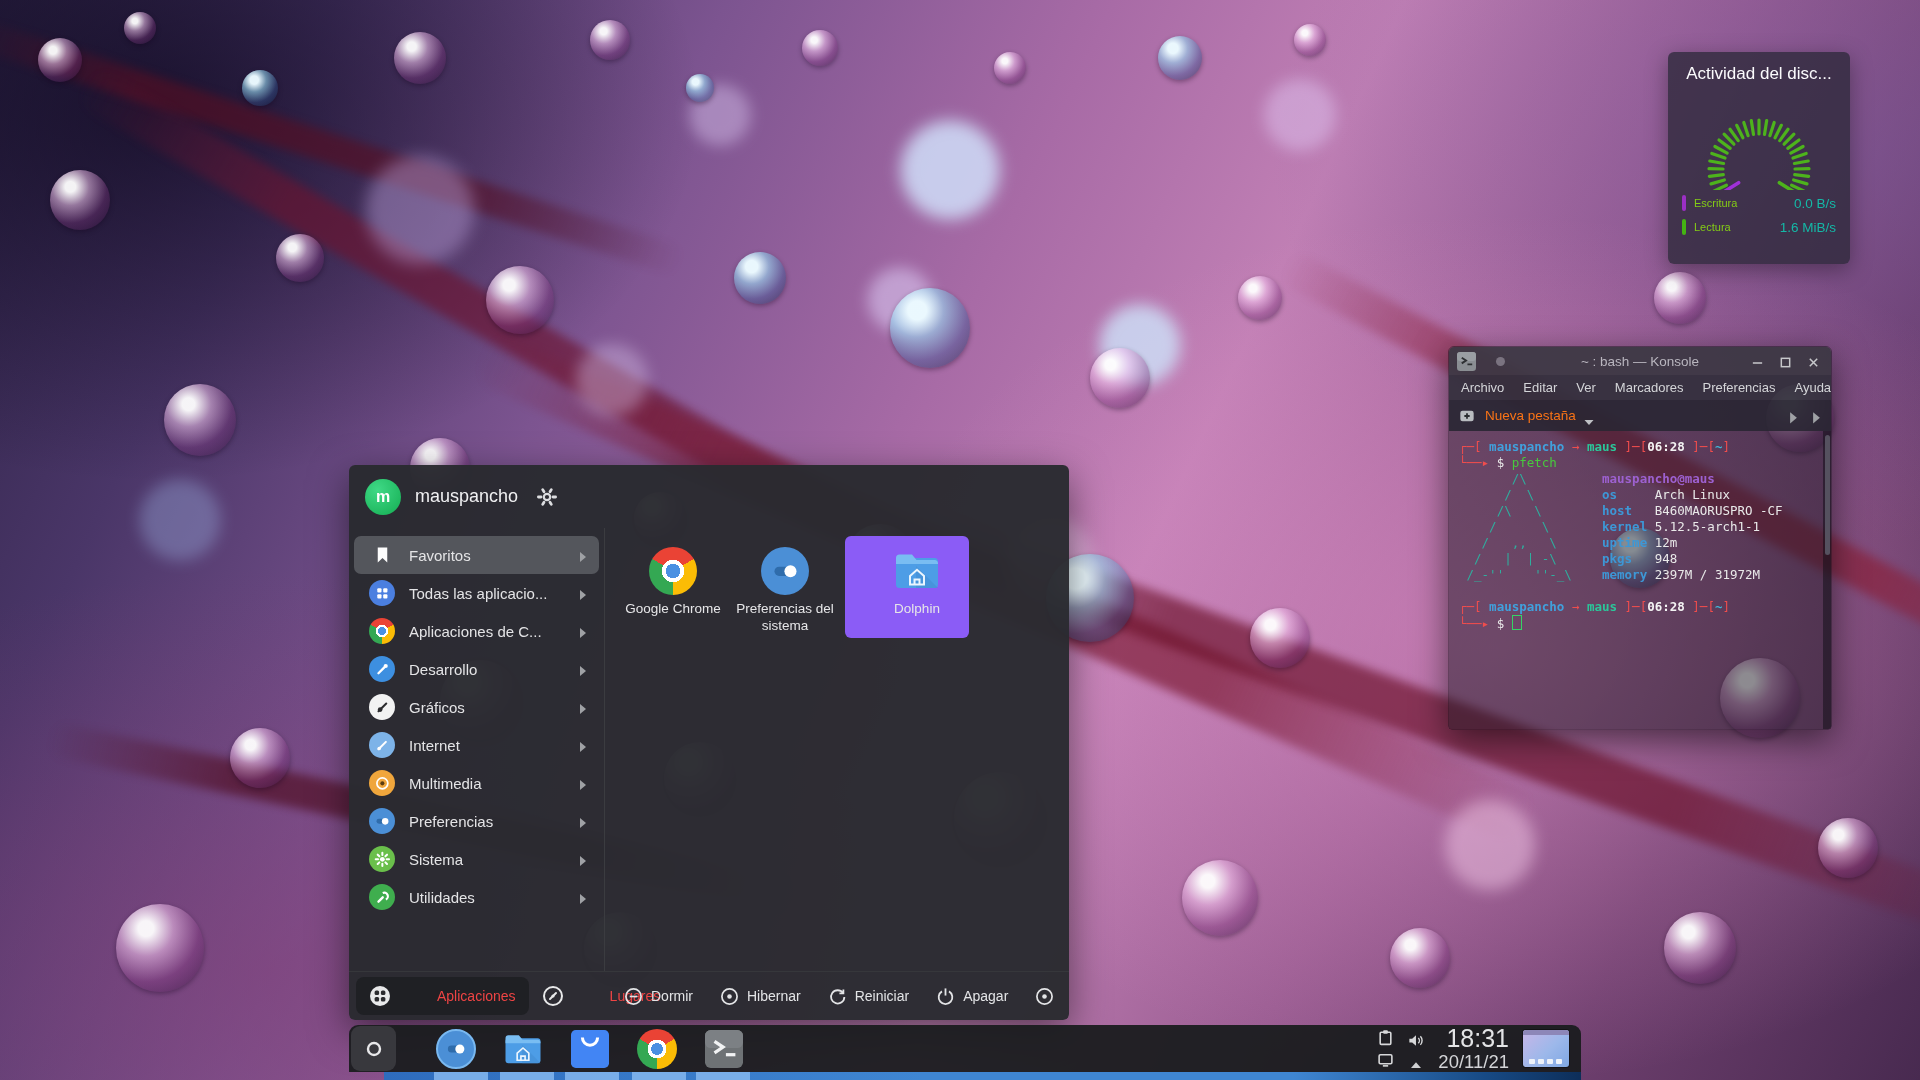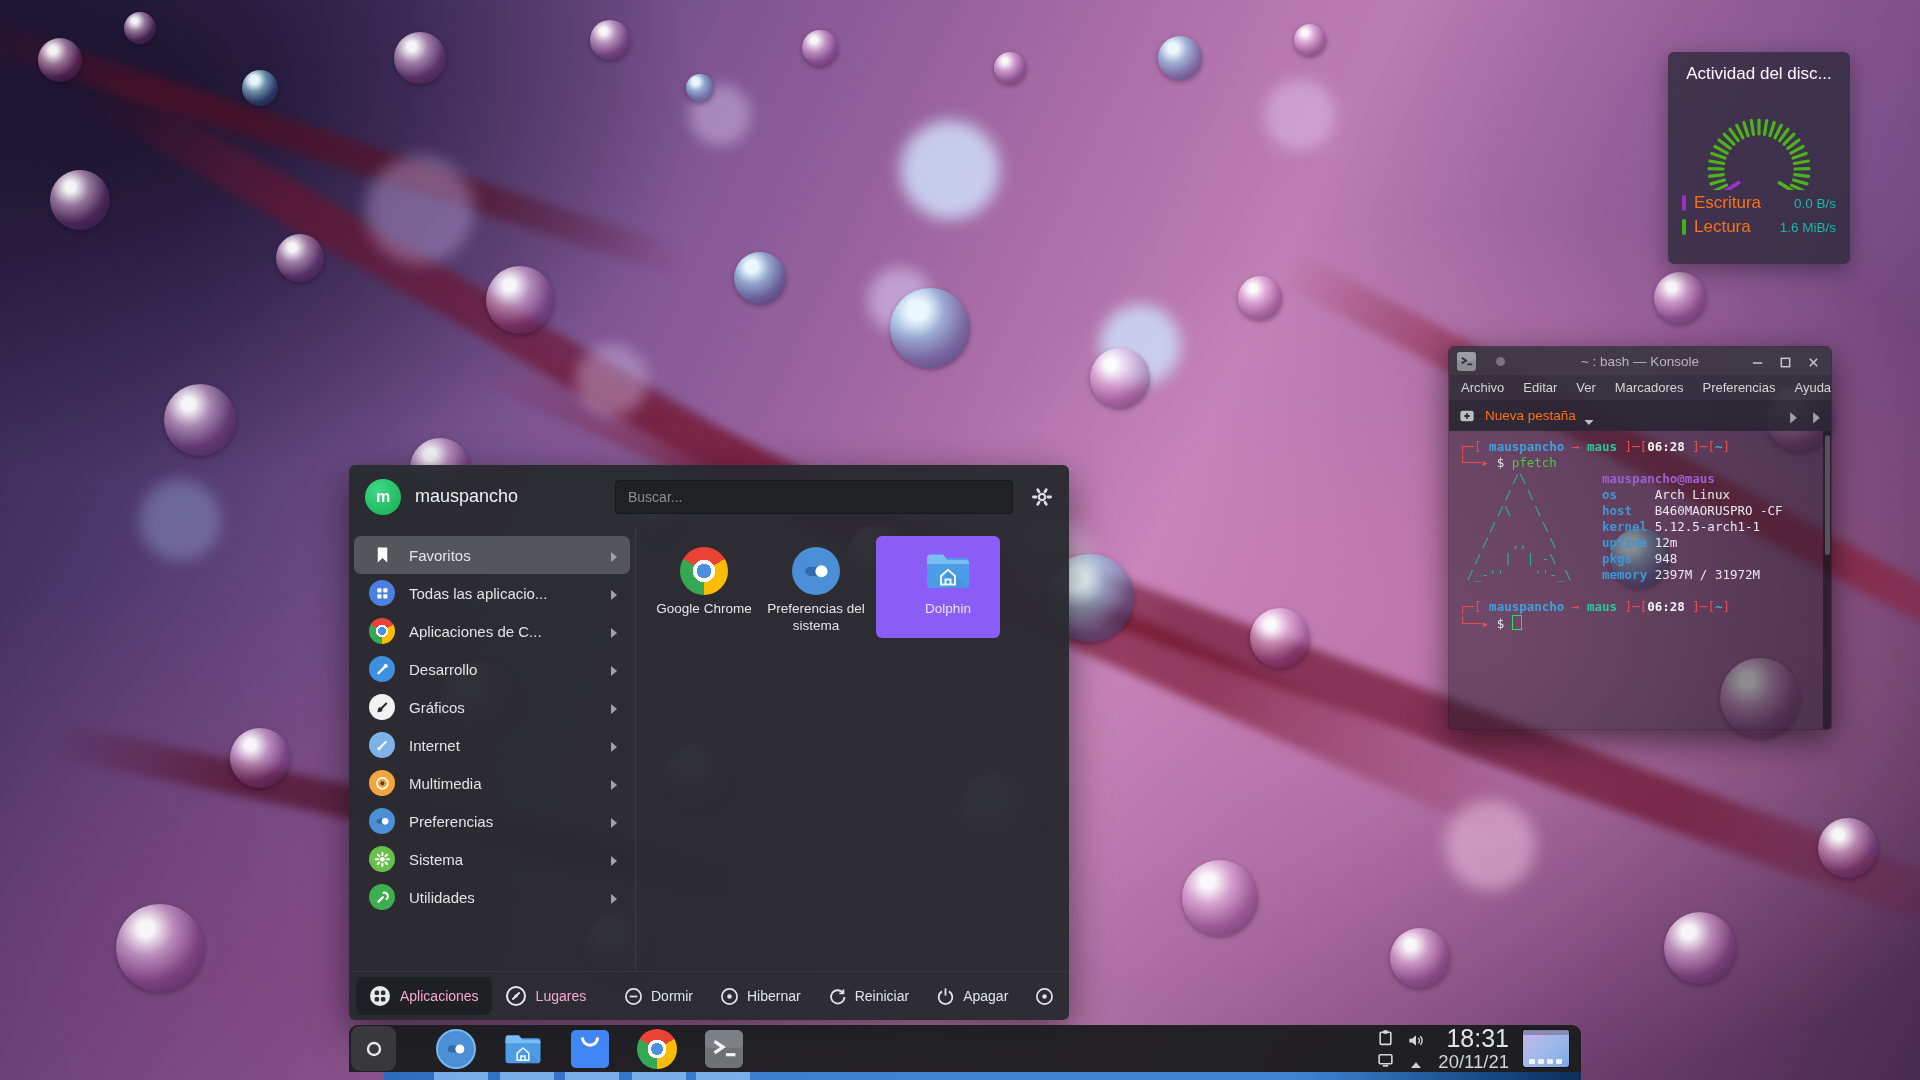--- a/index.html
+++ b/index.html
@@ -21,21 +21,21 @@
     box-shadow:0 2px 5px rgba(20,0,30,.35);}
   .droplet.blue{background:radial-gradient(circle at 34% 28%, rgba(235,250,255,.98) 0 12%, rgba(150,215,240,.6) 34%, rgba(50,90,150,.4) 64%, rgba(10,20,50,.5) 100%);}
 
   
   #disk-widget{position:absolute;left:1668px;top:52px;width:182px;height:212px;border-radius:6px;
     background:rgba(43,40,57,.78);box-shadow:0 6px 22px rgba(0,0,0,.35);padding:12px 14px;box-sizing:border-box;}
   #disk-widget .dw-title{font-size:17px;color:#fbfbfd;text-align:center;white-space:nowrap;overflow:hidden;}
   #gauge{display:block;margin:2px auto 0;}
   .legend-row{display:flex;align-items:center;height:22px;margin-top:2px;}
   .legend-bar{width:4px;height:16px;border-radius:2px;margin-right:8px;}
-  .legend-label{flex:1;font-size:17px;color:#f97316;}
+  .legend-label{flex:1;font-size:11px;color:#84cc16;}
   .legend-value{font-size:13.5px;color:#14b8a6;}
 
   
   #konsole{position:absolute;left:1448px;top:346px;width:384px;height:384px;border-radius:6px 6px 4px 4px;
     box-shadow:0 10px 34px rgba(0,0,0,.55);display:flex;flex-direction:column;overflow:hidden;border:1px solid rgba(10,8,14,.5);box-sizing:border-box;}
   #k-titlebar{height:28px;background:rgba(59,55,67,.94);display:flex;align-items:center;position:relative;flex:none;}
   .k-appicon{width:19px;height:19px;margin-left:8px;}
   .k-dot{width:9px;height:9px;border-radius:50%;background:#7a7380;margin-left:20px;}
   #k-title{position:absolute;left:0;right:0;text-align:center;font-size:13.5px;color:#b9b6bf;}
   .k-btns{margin-left:auto;display:flex;align-items:center;gap:15px;margin-right:11px;position:relative;}
@@ -68,37 +68,37 @@
     background:rgba(41,42,47,.97);box-shadow:0 12px 38px rgba(0,0,0,.5);display:flex;flex-direction:column;box-sizing:border-box;}
   #l-header{height:63px;display:flex;align-items:center;padding:0 16px;flex:none;}
   #avatar{width:36px;height:36px;border-radius:50%;background:radial-gradient(circle at 35% 30%,#3fd986,#14ad52);
     display:flex;align-items:center;justify-content:center;color:#fff;font-size:16px;font-weight:bold;}
   #user-name{font-size:18px;color:#f0f0f2;margin-left:14px;}
   #search-input{margin-left:auto;width:372px;height:32px;background:#202125;border:1px solid #17181b;border-radius:4px;
     color:#d8d8da;font-size:14px;padding:0 12px;outline:none;}
   #search-input::placeholder{color:#8d8f93;}
   .gear-ic{width:22px;height:22px;margin-left:18px;}
   #l-body{flex:1;display:flex;min-height:0;}
-  #l-sidebar{width:287px;border-right:1px solid #3b3c40;padding-top:8px;box-sizing:border-box;}
+  #l-sidebar{width:256px;border-right:1px solid #3b3c40;padding-top:8px;box-sizing:border-box;}
   .sb-item{height:38px;display:flex;align-items:center;padding:0 12px 0 15px;margin:0 5px;border-radius:7px;}
   .sb-item.selected{background:#54565c;}
   .sb-icon{width:26px;height:26px;flex:none;display:flex;align-items:center;justify-content:center;}
   .sb-label{margin-left:14px;font-size:15px;color:#e4e4e6;white-space:nowrap;overflow:hidden;flex:1;}
   .sb-chev{width:8px;height:12px;flex:none;}
   #l-content{flex:1;padding:8px 10px 0 16px;display:flex;flex-wrap:wrap;align-content:flex-start;gap:8px;}
   .fav-tile{width:104px;height:102px;border-radius:6px;display:flex;flex-direction:column;align-items:center;}
   .fav-tile.selected{background:#8b5cf6;padding-left:20px;}
   .fav-ic{width:48px;height:48px;margin-top:11px;display:flex;align-items:center;justify-content:center;}
   .fav-label{font-size:13.5px;line-height:16.5px;color:#e6e6e8;text-align:center;margin-top:6px;}
   #l-footer{height:48px;flex:none;display:flex;align-items:center;border-top:1px solid #36373b;}
   #footer-tabs{width:246px;display:flex;align-items:center;padding-left:7px;box-sizing:border-box;}
   .f-tab{display:flex;align-items:center;gap:9px;padding:8px 13px;border-radius:8px;}
   .f-tab.selected{background:#1f2024;}
   .f-tab-ic{width:22px;height:22px;}
-  .f-tab-label{font-size:14px;color:#f9a8d4;}
+  .f-tab-label{font-size:14px;color:#ef4444;margin-left:37px;}
   #footer-actions{flex:1;display:flex;align-items:center;margin-left:29px;gap:27px;}
   .f-action{display:flex;align-items:center;gap:8px;}
   .f-act-ic{width:19px;height:19px;}
   .f-act-label{font-size:14px;color:#e3e4e6;}
   .session-ic{width:19px;height:19px;margin-left:auto;margin-right:21px;}
 
   
   #panel{position:absolute;left:349px;top:1025px;width:1232px;height:47px;background:rgba(26,28,31,.95);
     border-radius:9px 9px 0 0;display:flex;align-items:center;}
   #launcher-btn{width:45px;height:45px;margin:1px 0 1px 2px;border-radius:9px;background:#38383d;
@@ -305,21 +305,20 @@
       <div id="k-scrollbar">
           <span class="thumb"></span>
         </div>
     </div>
   </div>
 
   <div id="launcher">
     <div id="l-header">
       <span id="avatar">m</span>
       <span id="user-name">mauspancho</span>
-      <input id="search-input" placeholder="Buscar..." style="">
       <span class="gear-ic">
         <svg viewBox="0 0 22 22">
             <circle cx="11" cy="11" r="3.2" fill="none" stroke="#dcdde0" stroke-width="2.2"></circle>
             <g stroke="#dcdde0" stroke-width="2.8" stroke-linecap="round">
               <line x1="17" y1="11" x2="19.6" y2="11"></line>
               <line x1="14" y1="16.2" x2="15.3" y2="18.4"></line>
               <line x1="8" y1="16.2" x2="6.7" y2="18.4"></line>
               <line x1="5" y1="11" x2="2.4" y2="11"></line>
               <line x1="8" y1="5.8" x2="6.7" y2="3.6"></line>
               <line x1="14" y1="5.8" x2="15.3" y2="3.6"></line>

